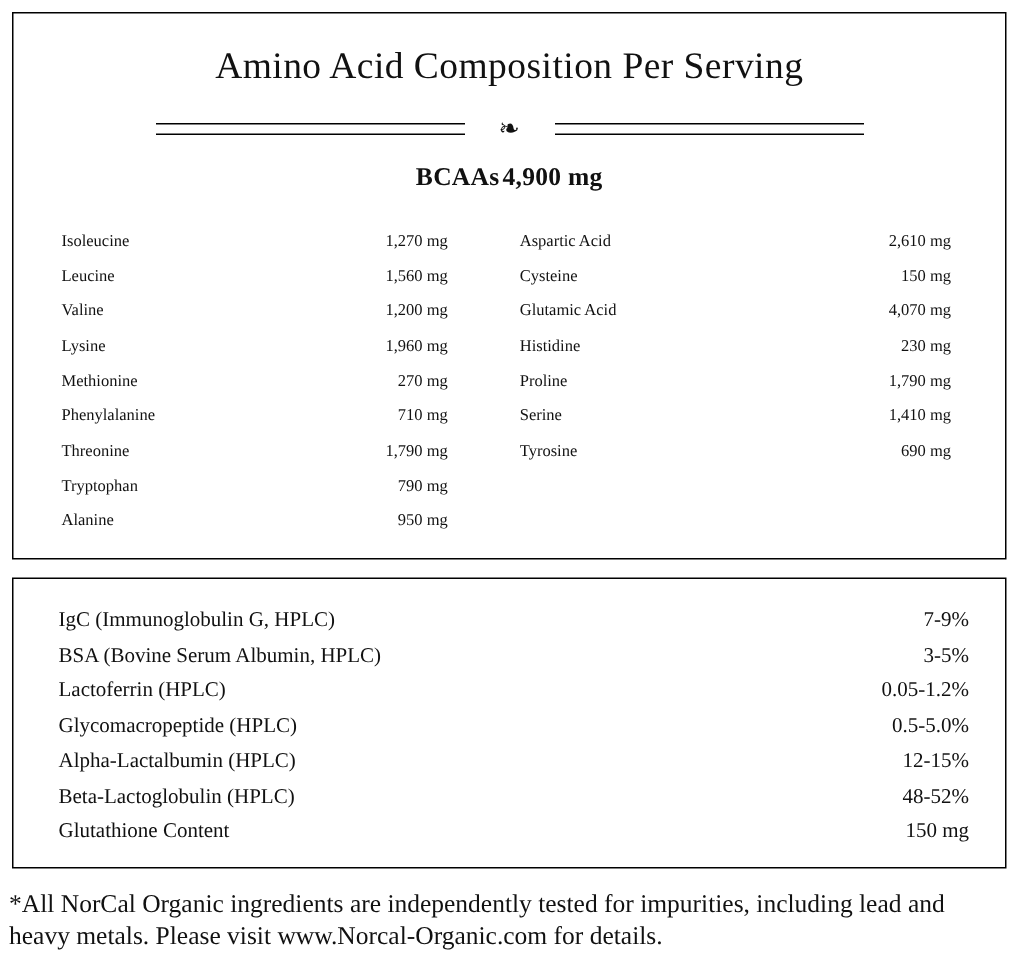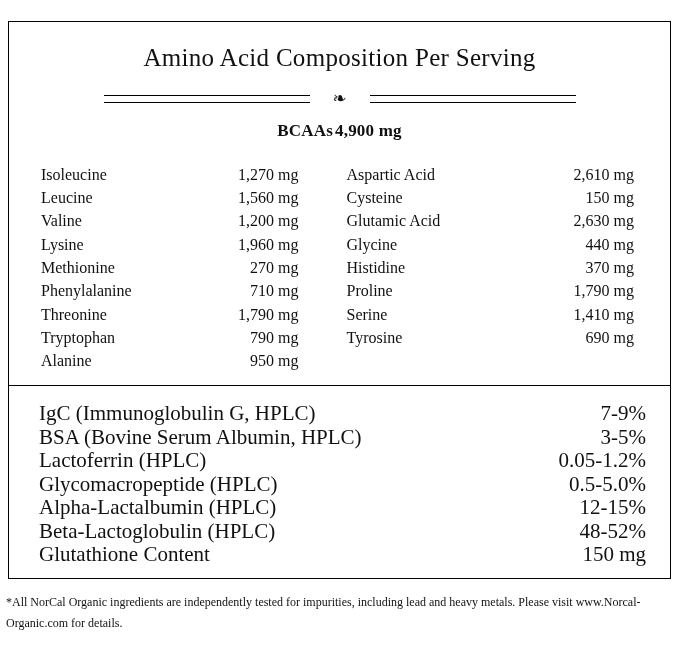--- a/index.html
+++ b/index.html
@@ -23,21 +23,21 @@
 
   
   .panel {
     box-sizing: border-box;
     border: 1px solid #000000;
     background: #ffffff;
   }
   #amino-panel {
     position: absolute;
     left: 8px;
-    top: 21px;
+    top: 8px;
     width: 663px;
     height: 365px;
   }
   .doc-title {
     text-align: center;
     font-size: 25px;
     letter-spacing: 0.3px;
     margin-top: 22px;
     font-weight: normal;
     font-family: "Liberation Serif", serif;
@@ -93,53 +93,53 @@
   }
   .amino-col {
     width: 50%;
     box-sizing: border-box;
   }
   .amino-col.left { padding-right: 42px; }
   .amino-col.right { padding-left: 6px; padding-right: 6px; }
   .amino-row {
     display: flex;
     justify-content: space-between;
-    font-size: 16px;
+    font-size: 11px;
     line-height: 23.3px;
     white-space: nowrap;
   }
   .amino-row .nm { text-align: left; }
   .amino-row .vl { text-align: center; }
 
   
   #protein-panel {
     position: absolute;
     left: 8px;
     top: 385px;
     width: 663px;
     height: 194px;
     padding: 16px 24px 10px 30px;
   }
   .protein-row {
     display: flex;
     justify-content: space-between;
-    font-size: 21px;
+    font-size: 14px;
     line-height: 23.5px;
     white-space: nowrap;
   }
   .protein-row .nm { text-align: left; }
   .protein-row .vl { text-align: right; }
 
   
   #footnote {
     position: absolute;
     left: 6px;
     top: 592px;
     width: 668px;
-    font-size: 12px;
+    font-size: 17px;
     line-height: 21px;
     color: #111;
   }
 </style>
 </head>
 <body>
 
 <div class="page">
 
   <section class="panel" id="amino-panel">
@@ -199,29 +199,25 @@
         <div class="amino-row">
           <span class="nm">Aspartic Acid</span>
           <span class="vl">2,610 mg</span>
         </div>
         <div class="amino-row">
           <span class="nm">Cysteine</span>
           <span class="vl">150 mg</span>
         </div>
         <div class="amino-row">
           <span class="nm">Glutamic Acid</span>
-          <span class="vl">2,630 mg</span>
-        </div>
-        <div class="amino-row">
-          <span class="nm">Glycine</span>
-          <span class="vl">440 mg</span>
+          <span class="vl">4,070 mg</span>
         </div>
         <div class="amino-row">
           <span class="nm">Histidine</span>
-          <span class="vl">370 mg</span>
+          <span class="vl">230 mg</span>
         </div>
         <div class="amino-row">
           <span class="nm">Proline</span>
           <span class="vl">1,790 mg</span>
         </div>
         <div class="amino-row">
           <span class="nm">Serine</span>
           <span class="vl">1,410 mg</span>
         </div>
         <div class="amino-row">

